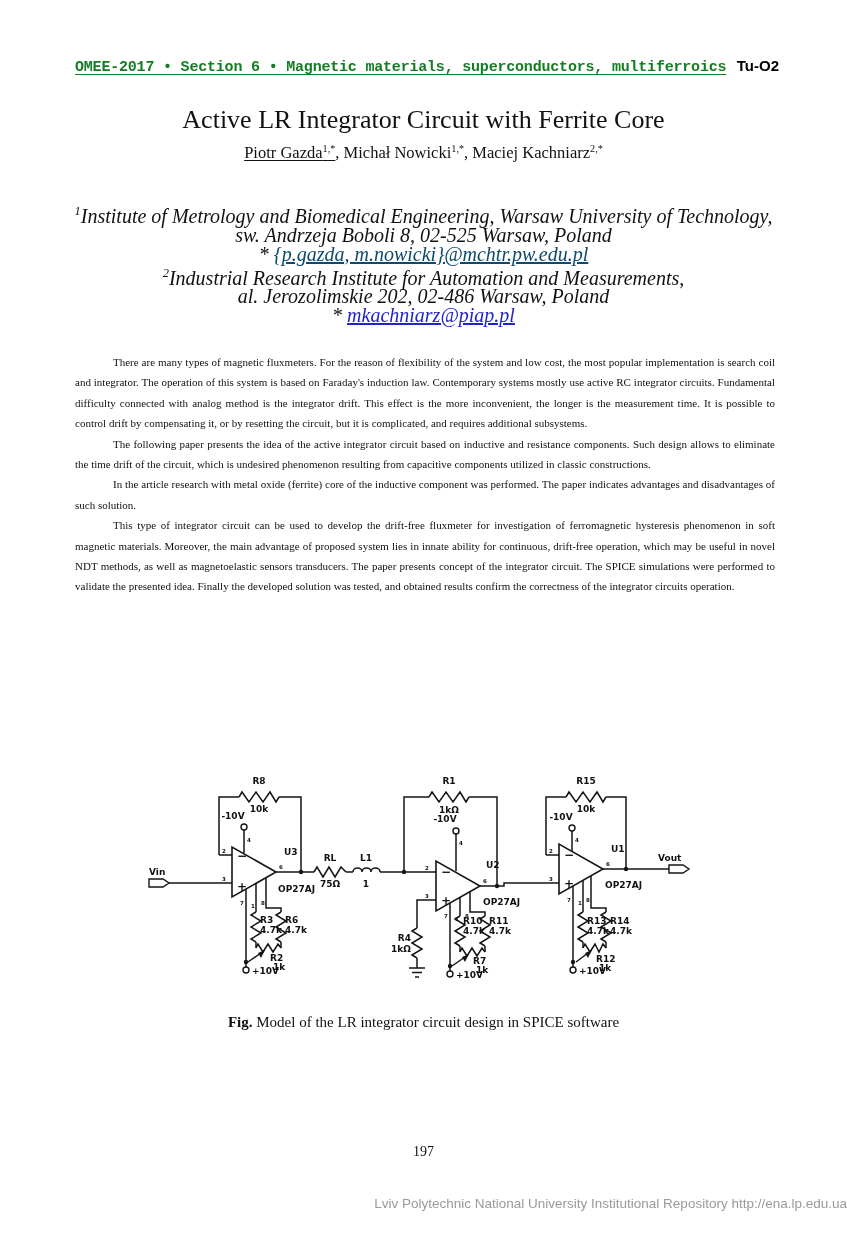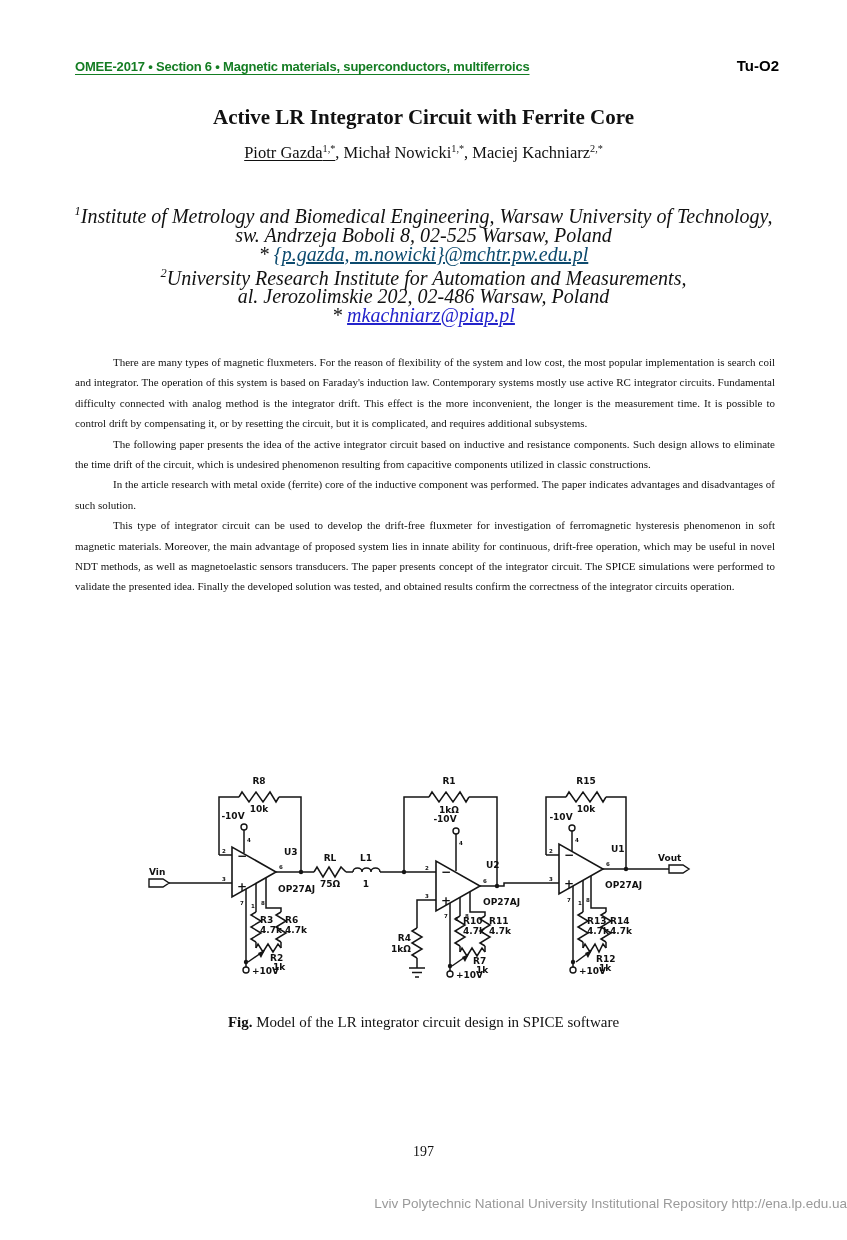--- a/index.html
+++ b/index.html
@@ -1,24 +1,24 @@
 <!DOCTYPE html>
 <html><head>
 <meta charset="utf-8">
 <style>
   html,body{margin:0;padding:0;background:#777;}
   .page{width:847px;height:1240px;background:#ffffff;position:relative;overflow:hidden;
         font-family:"Liberation Serif", serif;color:#111;}
   
   .hdr{position:absolute;top:57px;left:75px;right:68px;display:flex;justify-content:space-between;align-items:baseline;}
-  .hdr-left{font-family:Liberation Sans, sans-serif;font-weight:bold;font-size:13px;letter-spacing:-0.2px;
+  .hdr-left{font-family:Liberation Mono, monospace;font-weight:bold;font-size:15px;letter-spacing:-0.2px;
             color:#147d23;text-decoration:underline;text-underline-offset:3px;}
   .hdr-right{font-family:"Liberation Sans", sans-serif;font-weight:bold;font-size:15px;color:#000;}
   
-  .title{position:absolute;top:105px;left:0;right:0;text-align:center;font-size:21px;font-weight:bold;}
+  .title{position:absolute;top:105px;left:0;right:0;text-align:center;font-size:26px;font-weight:normal;}
   
   .authors{position:absolute;top:142px;left:0;right:0;text-align:center;font-size:16.5px;}
   .authors sup{font-size:62%;vertical-align:super;}
   .u{text-decoration:underline;text-underline-offset:2px;}
   
   .affil{position:absolute;top:202px;left:0;right:0;text-align:center;font-style:italic;
          font-size:20px;line-height:19px;}
   .affil sup{font-size:62%;vertical-align:super;}
   .affil a{font-style:italic;text-decoration:underline;}
   
@@ -49,21 +49,21 @@
   <div class="title">Active LR Integrator Circuit with Ferrite Core</div>
 
   <div class="authors">
     <span class="u"><span>Piotr Gazda</span><sup>1,*</sup></span><span>, </span><span><span>Michał Nowicki</span><sup>1,*</sup></span><span>, </span><span><span>Maciej Kachniarz</span><sup>2,*</sup></span>
   </div>
 
   <div class="affil">
     <div><sup>1</sup><span>Institute of Metrology and Biomedical Engineering, Warsaw University of Technology,</span></div>
     <div>sw. Andrzeja Boboli 8, 02-525 Warsaw, Poland</div>
     <div><span>* </span><a href="#" style="color:#0c4a6e">{p.gazda, m.nowicki}@mchtr.pw.edu.pl</a></div>
-    <div><sup>2</sup><span>University Research Institute for Automation and Measurements,</span></div>
+    <div><sup>2</sup><span>Industrial Research Institute for Automation and Measurements,</span></div>
     <div>al. Jerozolimskie 202, 02-486 Warsaw, Poland</div>
     <div><span>* </span><a href="#" style="color:#2323cb">mkachniarz@piap.pl</a></div>
   </div>
 
   <div class="bodytxt">
     <p>There are many types of magnetic fluxmeters. For the reason of flexibility of the system and low cost, the most popular implementation is search coil and integrator. The operation of this system is based on Faraday's induction law. Contemporary systems mostly use active RC integrator circuits. Fundamental difficulty connected with analog method is the integrator drift. This effect is the more inconvenient, the longer is the measurement time. It is possible to control drift by compensating it, or by resetting the circuit, but it is complicated, and requires additional subsystems.</p>
     <p>The following paper presents the idea of the active integrator circuit based on inductive and resistance components. Such design allows to eliminate the time drift of the circuit, which is undesired phenomenon resulting from capacitive components utilized in classic constructions.</p>
     <p>In the article research with metal oxide (ferrite) core of the inductive component was performed. The paper indicates advantages and disadvantages of such solution.</p>
     <p>This type of integrator circuit can be used to develop the drift-free fluxmeter for investigation of ferromagnetic hysteresis phenomenon in soft magnetic materials. Moreover, the main advantage of proposed system lies in innate ability for continuous, drift-free operation, which may be useful in novel NDT methods, as well as magnetoelastic sensors transducers. The paper presents concept of the integrator circuit. The SPICE simulations were performed to validate the presented idea. Finally the developed solution was tested, and obtained results confirm the correctness of the integrator circuits operation.</p>
   </div>

